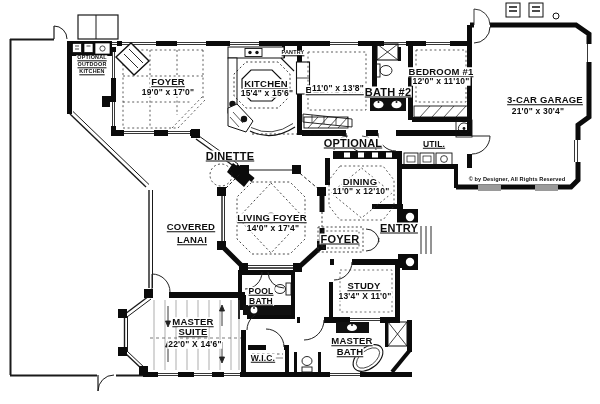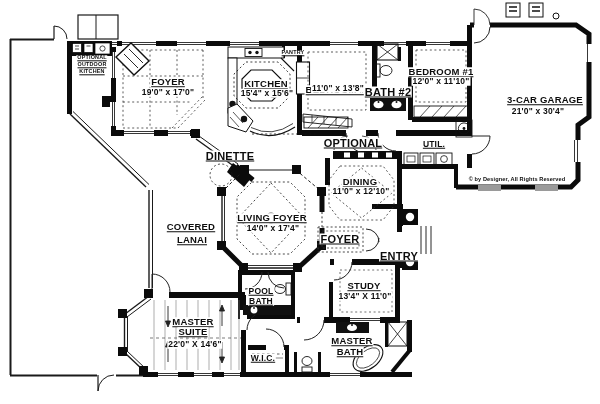--- a/index.html
+++ b/index.html
@@ -423,21 +423,21 @@
 <div class="lbl u s10" style="left:360px;top:182px">DINING</div>
 <div class="lbl s8" style="left:361px;top:191px">11'0" x 12'10"</div>
 
 <div class="lbl u s10" style="left:272px;top:218px">LIVING FOYER</div>
 <div class="lbl s8" style="left:273px;top:228px">14'0" x 17'4"</div>
 
 <div class="lbl u s10" style="left:191px;top:227px">COVERED</div>
 <div class="lbl u s10" style="left:192px;top:240px">LANAI</div>
 
 <div class="lbl u s9" style="left:340px;top:239px">FOYER</div>
-<div class="lbl u s9" style="left:399px;top:256px">ENTRY</div>
+<div class="lbl u s9" style="left:399px;top:228px">ENTRY</div>
 
 <div class="lbl u s10" style="left:364px;top:286px">STUDY</div>
 <div class="lbl s8" style="left:365px;top:296px">13'4" X 11'0"</div>
 
 <div class="lbl u s8" style="left:261px;top:291px">POOL</div>
 <div class="lbl u s8" style="left:261px;top:301px">BATH</div>
 
 <div class="lbl u s10" style="left:193px;top:322px">MASTER</div>
 <div class="lbl u s10" style="left:193px;top:332px">SUITE</div>
 <div class="lbl s8" style="left:195px;top:344px">22'0" X 14'6"</div>

